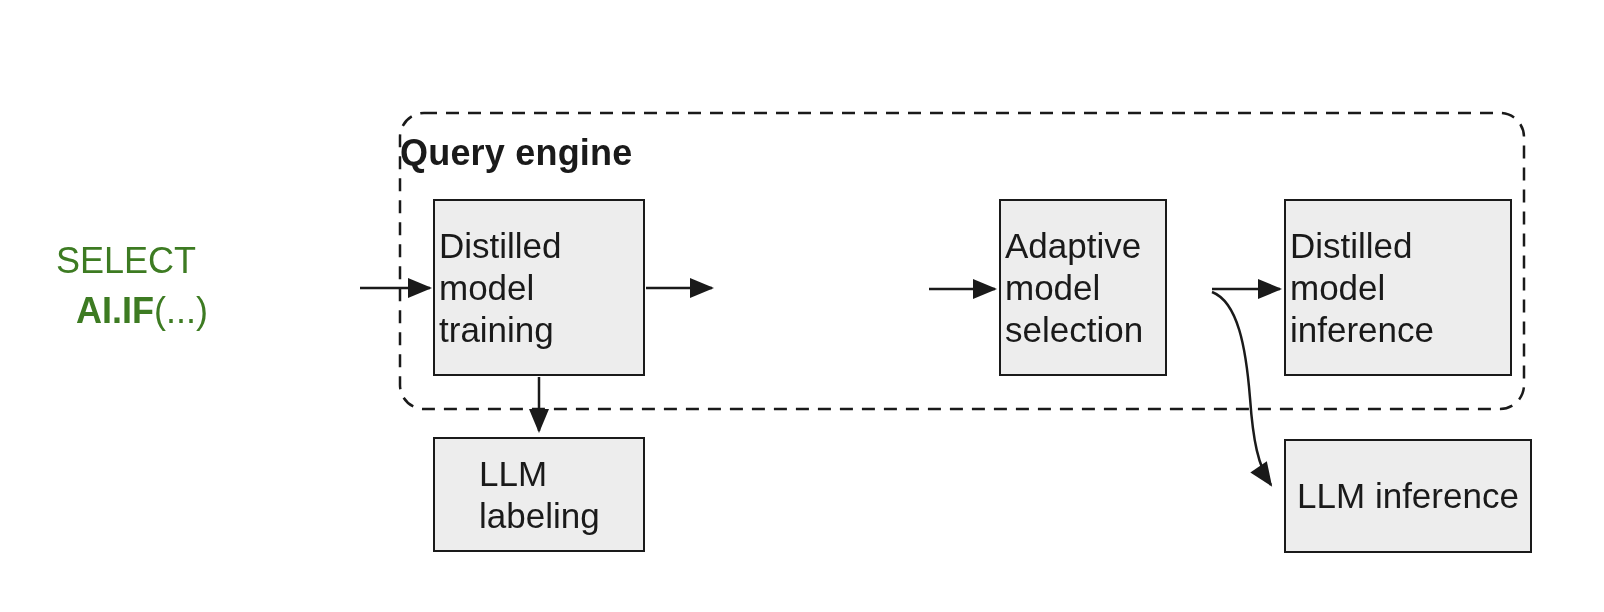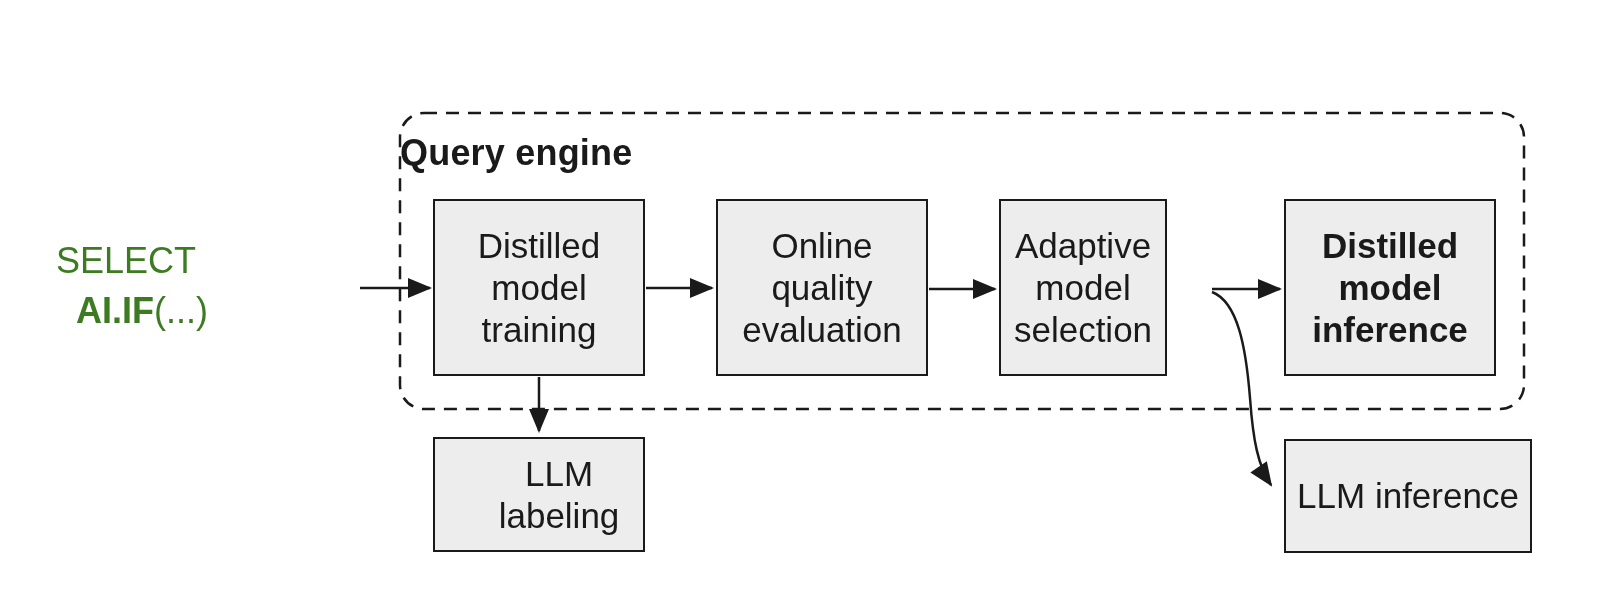--- a/index.html
+++ b/index.html
@@ -45,29 +45,28 @@
     font-weight: 700;
     letter-spacing: 0.2px;
   }
   .node {
     position: absolute;
     background: var(--boxFill);
     border: 2.5px solid var(--stroke);
     display: flex;
     align-items: center;
     justify-content: center;
-    text-align: center;
     font-size: 35px;
     line-height: 42px;
     padding: 4px;
   }
   .b1 { left: 433px; top: 199px; width: 212px; height: 177px; }
   .b2 { left: 716px; top: 199px; width: 212px; height: 177px; }
   .b3 { left: 999px; top: 199px; width: 168px; height: 177px; }
-  .b4 { left: 1284px; top: 199px; width: 212px; height: 177px; font-weight: bold; }
+  .b4 { left: 1284px; top: 199px; width: 228px; height: 177px; }
   .b5 { left: 433px; top: 437px; width: 212px; height: 115px; padding-left: 44px; }
   .b6 { left: 1284px; top: 439px; width: 248px; height: 114px; }
   .code {
     position: absolute;
     left: 56px;
     top: 236px;
     font-family: Liberation Sans, sans-serif;
     font-size: 36px;
     line-height: 50px;
     color: var(--codeGreen);
@@ -98,23 +97,20 @@
   </svg>
 
   <div class="code"><span>SELECT</span>
 <span>  </span><span class="kw">AI.IF</span><span>(...)</span></div>
 
   <div class="title">Query engine</div>
 
   <div class="node b1">
     <span>Distilled model training</span>
   </div>
-  <div class="node b2">
-    <span>Online quality evaluation</span>
-  </div>
   <div class="node b3">
     <span>Adaptive model selection</span>
   </div>
   <div class="node b4">
     <span>Distilled model inference</span>
   </div>
   <div class="node b5">
     <span>LLM labeling</span>
   </div>
   <div class="node b6">

